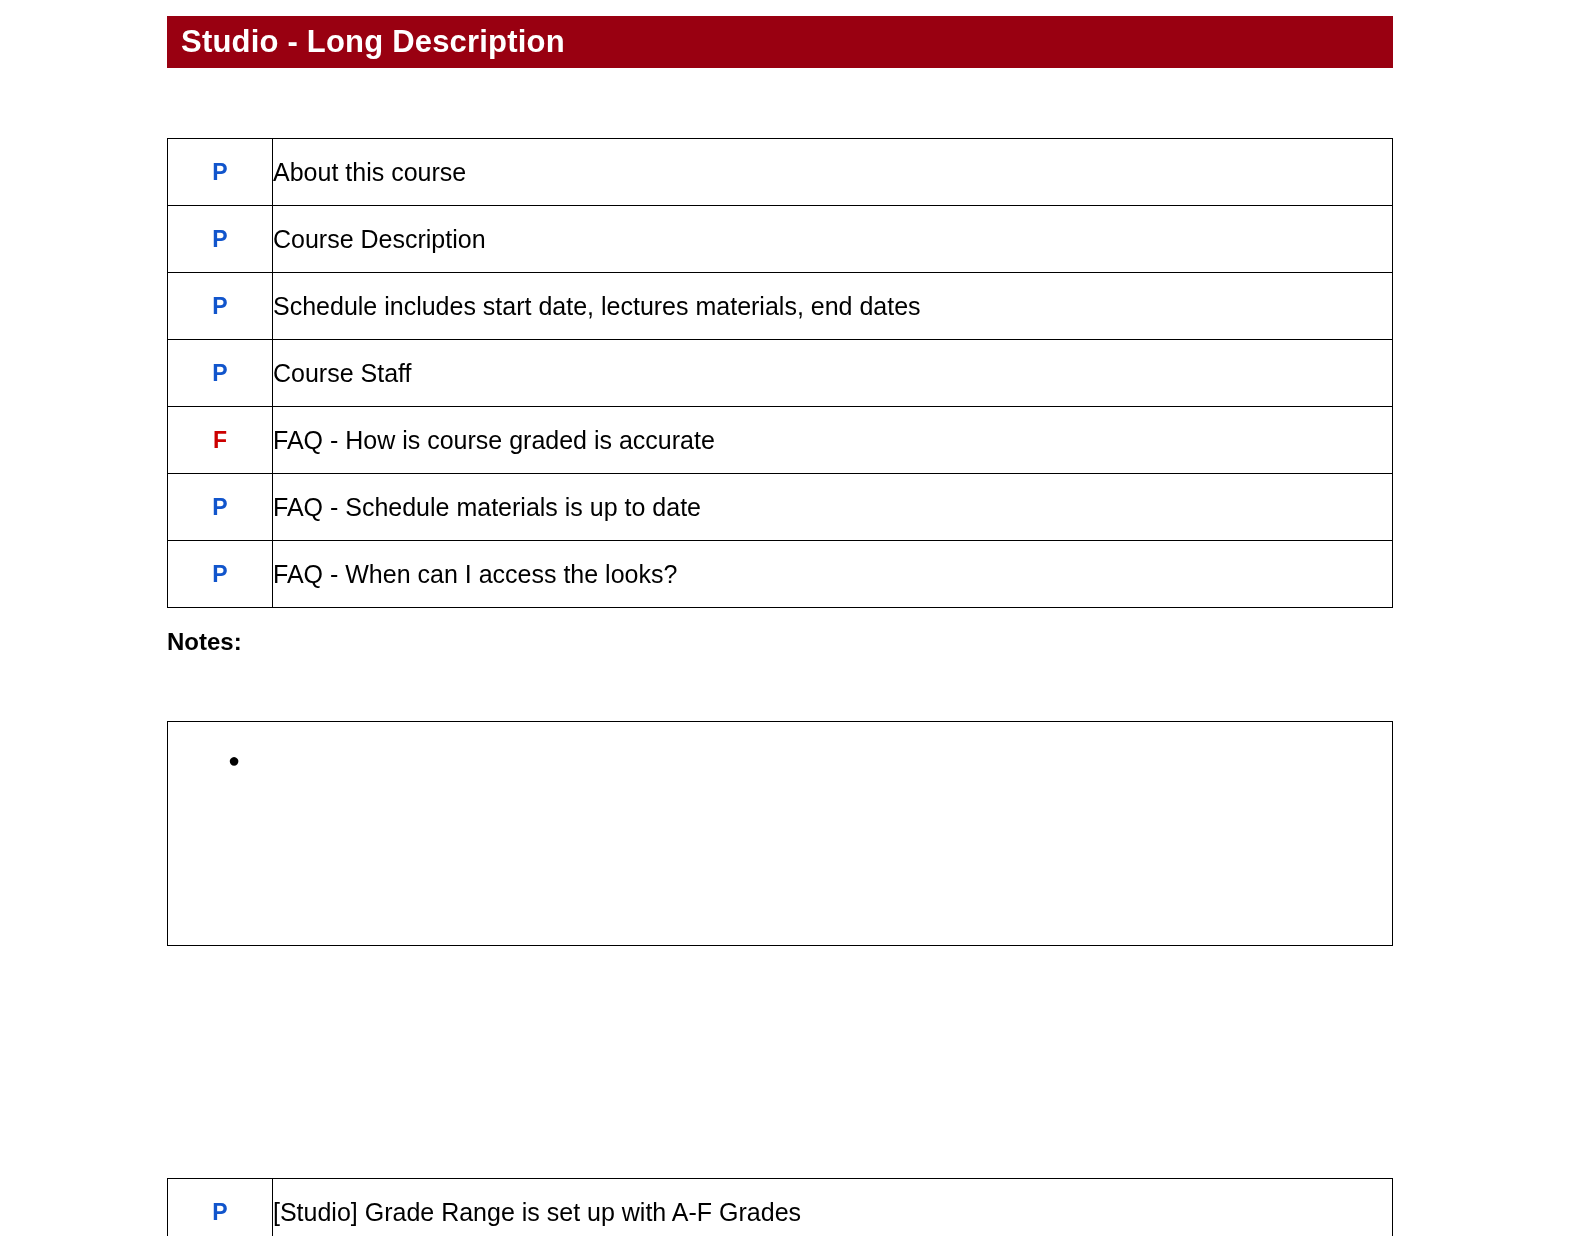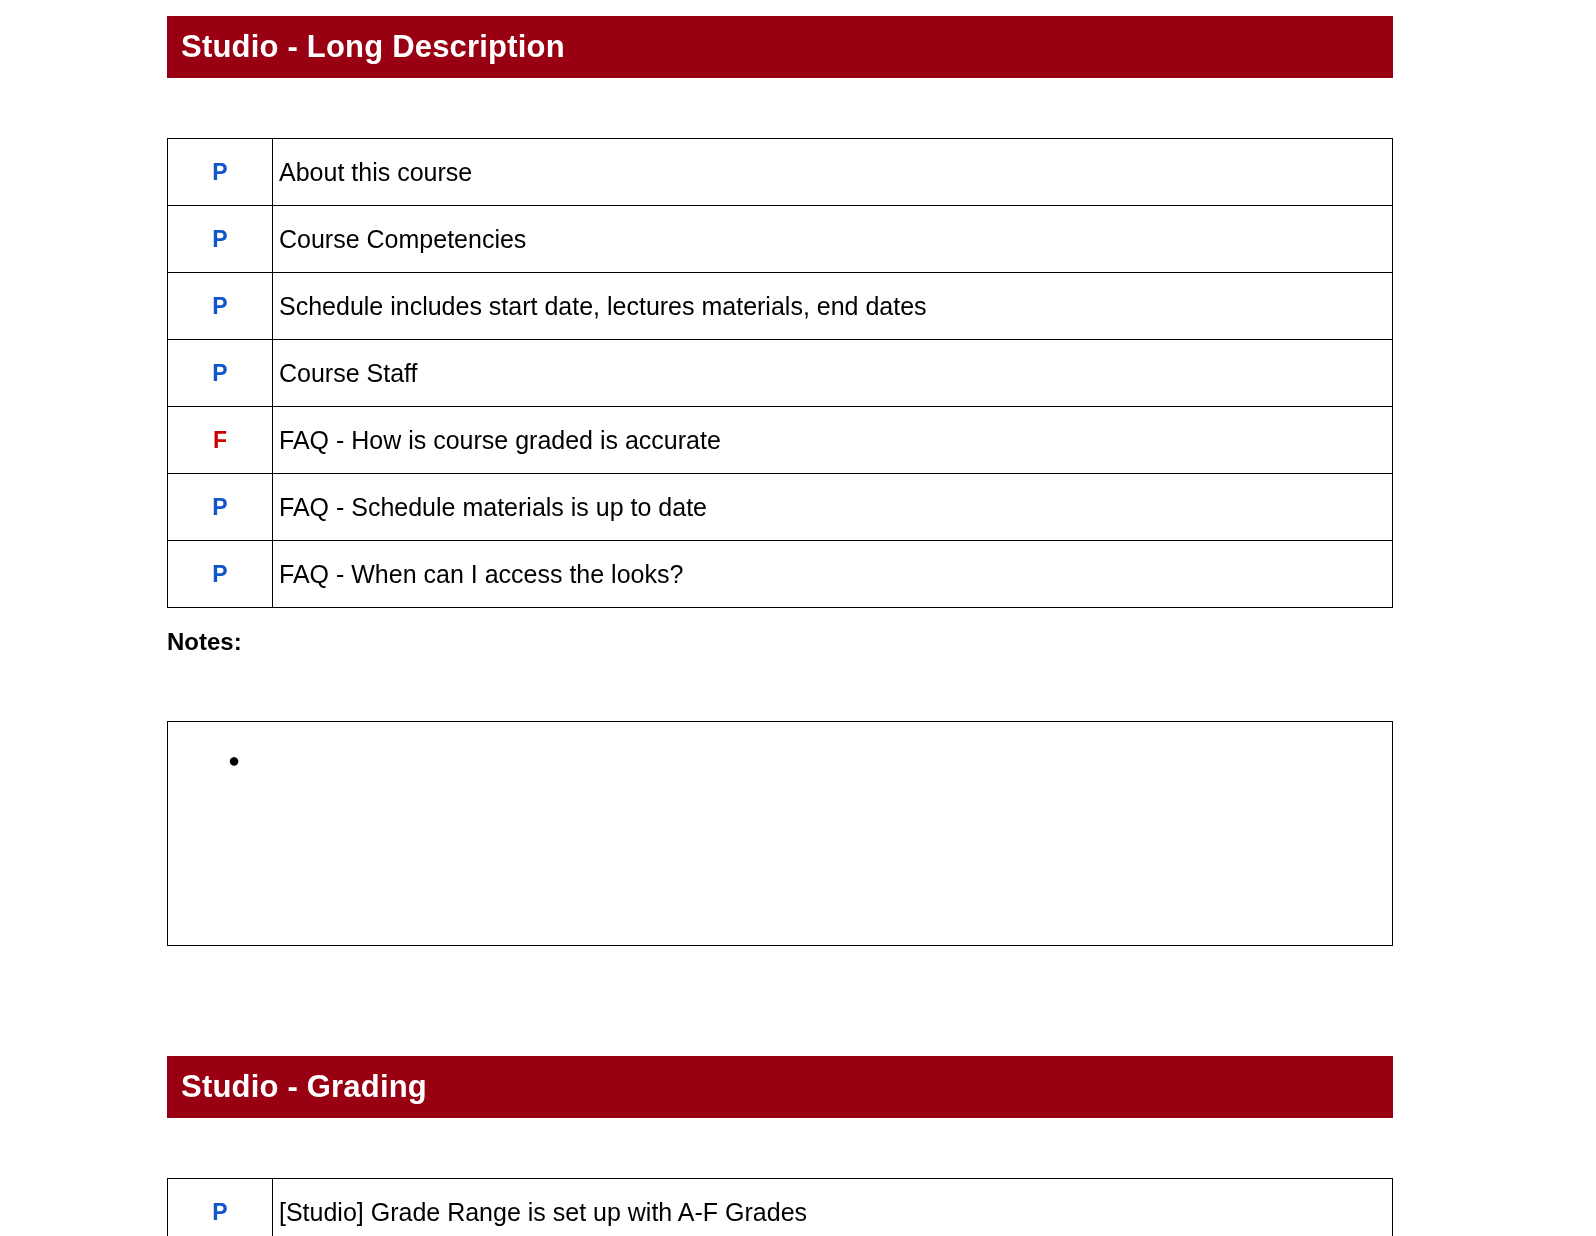--- a/index.html
+++ b/index.html
@@ -19,21 +19,21 @@
     width: 1596px;
     height: 1236px;
     box-sizing: border-box;
   }
 
   
   .banner {
     position: absolute;
     left: 167px;
     width: 1226px;
-    height: 62px;
+    height: 52px;
     background: #990011;
     display: flex;
     align-items: center;
   }
   .banner-title {
     font-size: 31px;
     font-weight: bold;
     color: #ffffff;
     padding-left: 14px;
     letter-spacing: 0.2px;
@@ -54,21 +54,21 @@
   }
   .checklist td.status {
     width: 102px;
     text-align: center;
     font-size: 23px;
     font-weight: bold;
   }
   .checklist td.status.p { color: #1155cc; }
   .checklist td.status.f { color: #cc0000; }
   .checklist td.item {
-    padding-left: 6px;
+    padding-left: 0;
     font-size: 25px;
     white-space: nowrap;
   }
 
   
   .notes-label {
     position: absolute;
     left: 167px;
     font-size: 24px;
     font-weight: bold;
@@ -117,21 +117,21 @@
   </div>
 
   <table class="checklist" id="table-long-description">
     <tbody>
       <tr>
         <td class="status p">P</td>
         <td class="item">About this course</td>
       </tr>
       <tr>
         <td class="status p">P</td>
-        <td class="item">Course Competencies</td>
+        <td class="item">Course Description</td>
       </tr>
       <tr>
         <td class="status p">P</td>
         <td class="item">Schedule includes start date, lectures materials, end dates</td>
       </tr>
       <tr>
         <td class="status p">P</td>
         <td class="item">Course Staff</td>
       </tr>
       <tr>
@@ -152,23 +152,20 @@
   <div class="notes-label" id="notes-label-1">Notes:</div>
 
   <div class="notes-box" id="notes-box-1">
     <ul class="notes-list">
       <li>
         <span class="bullet">●</span>
       </li>
     </ul>
   </div>
 
-  <div class="banner" id="banner-grading">
-    <span class="banner-title">Studio - Grading</span>
-  </div>
 
   <table class="checklist" id="table-grading">
     <tbody>
       <tr>
         <td class="status p">P</td>
         <td class="item">[Studio] Grade Range is set up with A-F Grades</td>
       </tr>
     </tbody>
   </table>
 

